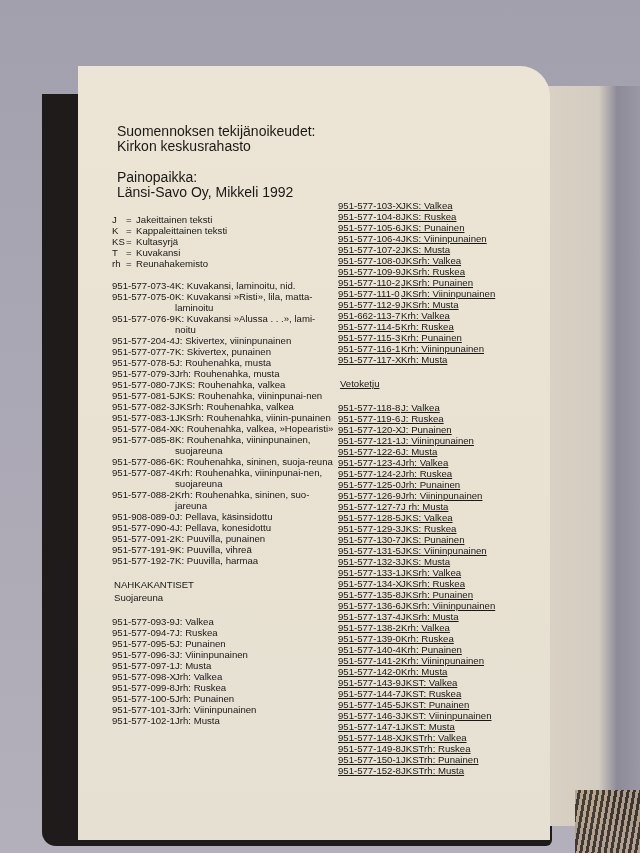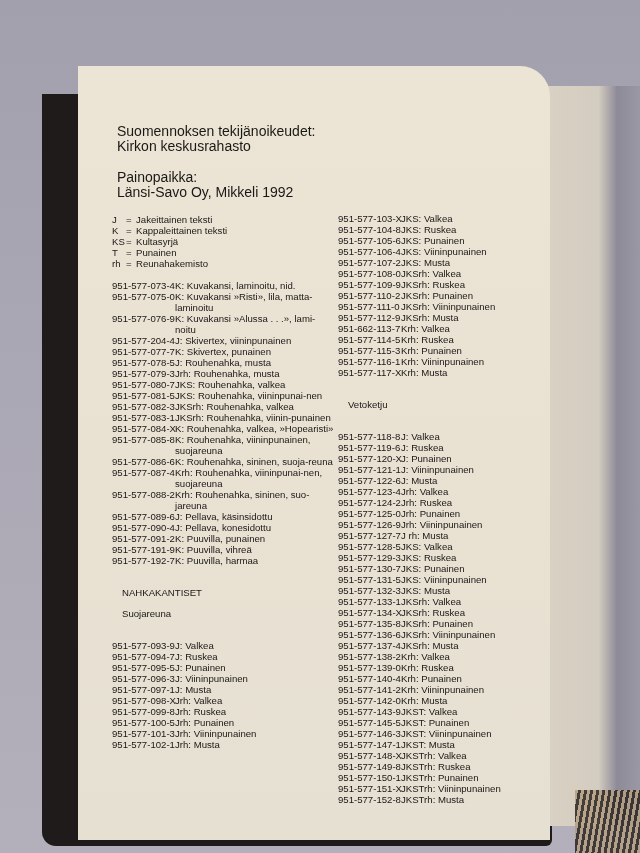--- a/index.html
+++ b/index.html
@@ -25,29 +25,29 @@
     position:absolute; left:575px; top:790px; width:65px; height:63px;
     background: repeating-linear-gradient(100deg,#b49e82 0 3px,#2a2420 3px 6px);
     opacity:.85;
   }
   .content { position:absolute; left:0; top:0; width:100%; height:100%; color:#1a1816; }
   .header { position:absolute; left:117px; top:124px; font-size:14px; line-height:15px; color:#1a1816; }
   .header p { margin:0; }
   .header .gap { height:16px; }
   .col { position:absolute; font-size:9.6px; line-height:11px; }
   .col-left { left:112px; top:214px; width:222px; }
-  .col-right { left:338px; top:213px; width:210px; }
+  .col-right { left:338px; top:200px; width:210px;text-decoration:underline; }
   .legend-row { display:flex; }
   .legend-row .abbr { width:14px; }
   .legend-row .eq { width:10px; }
   .entry { display:flex; }
   .entry .isbn { width:63px; flex:none; white-space:nowrap; }
   .entry .desc { flex:1; }
   .spacer { height:11px; }
-  .section-title { margin:10px; }
+  .section-title { margin:2px; }
 </style>
 </head>
 <body>
 
 <div class="cover"></div>
 <div class="page-right"></div>
 <div class="page"></div>
 <div class="tassel"></div>
 
 <div class="content">
@@ -72,21 +72,21 @@
           <span class="text">Kappaleittainen teksti</span>
         </div>
         <div class="legend-row">
           <span class="abbr">KS</span>
           <span class="eq">=</span>
           <span class="text">Kultasyrjä</span>
         </div>
         <div class="legend-row">
           <span class="abbr">T</span>
           <span class="eq">=</span>
-          <span class="text">Punainen</span>
+          <span class="text">Kuvakansi</span>
         </div>
         <div class="legend-row">
           <span class="abbr">rh</span>
           <span class="eq">=</span>
           <span class="text">Reunahakemisto</span>
         </div>
       </div>
     <div class="spacer"></div>
     <div id="left-entries">
         <div class="entry">
@@ -147,21 +147,21 @@
         </div>
         <div class="entry">
           <span class="isbn">951-577-087-4</span>
           <span class="desc">Krh: Rouhenahka, viininpunai-nen, suojareuna</span>
         </div>
         <div class="entry">
           <span class="isbn">951-577-088-2</span>
           <span class="desc">Krh: Rouhenahka, sininen, suo-jareuna</span>
         </div>
         <div class="entry">
-          <span class="isbn">951-577-089-6</span>
+          <span class="isbn">951-908-089-0</span>
           <span class="desc">J: Pellava, käsinsidottu</span>
         </div>
         <div class="entry">
           <span class="isbn">951-577-090-4</span>
           <span class="desc">J: Pellava, konesidottu</span>
         </div>
         <div class="entry">
           <span class="isbn">951-577-091-2</span>
           <span class="desc">K: Puuvilla, punainen</span>
         </div>
@@ -387,20 +387,24 @@
         </div>
         <div class="entry">
           <span class="isbn">951-577-142-0</span>
           <span class="desc">Krh: Musta</span>
         </div>
         <div class="entry">
           <span class="isbn">951-577-143-9</span>
           <span class="desc">JKST: Valkea</span>
         </div>
         <div class="entry">
+          <span class="isbn">951-577-144-7</span>
+          <span class="desc">JKST: Ruskea</span>
+        </div>
+        <div class="entry">
           <span class="isbn">951-577-145-5</span>
           <span class="desc">JKST: Punainen</span>
         </div>
         <div class="entry">
           <span class="isbn">951-577-146-3</span>
           <span class="desc">JKST: Viininpunainen</span>
         </div>
         <div class="entry">
           <span class="isbn">951-577-147-1</span>
           <span class="desc">JKST: Musta</span>
@@ -409,24 +413,20 @@
           <span class="isbn">951-577-148-X</span>
           <span class="desc">JKSTrh: Valkea</span>
         </div>
         <div class="entry">
           <span class="isbn">951-577-149-8</span>
           <span class="desc">JKSTrh: Ruskea</span>
         </div>
         <div class="entry">
           <span class="isbn">951-577-150-1</span>
           <span class="desc">JKSTrh: Punainen</span>
-        </div>
-        <div class="entry">
-          <span class="isbn">951-577-151-X</span>
-          <span class="desc">JKSTrh: Viininpunainen</span>
         </div>
         <div class="entry">
           <span class="isbn">951-577-152-8</span>
           <span class="desc">JKSTrh: Musta</span>
         </div>
       </div>
   </div>
 </div>
 
 </body></html>

